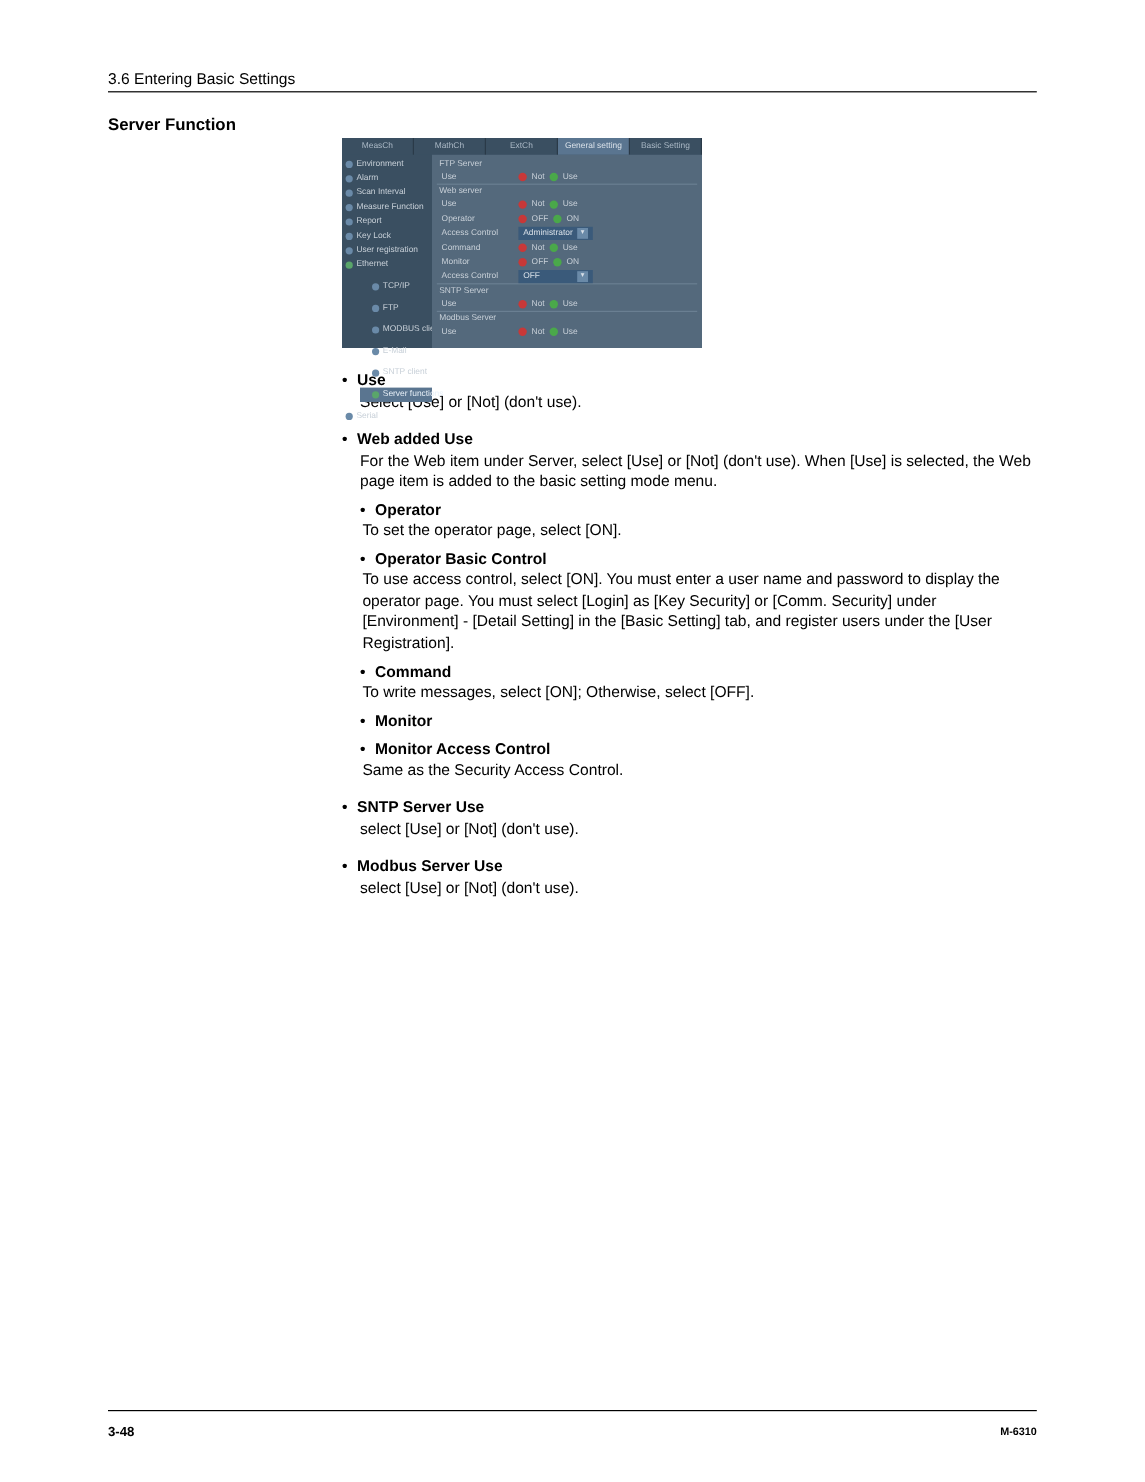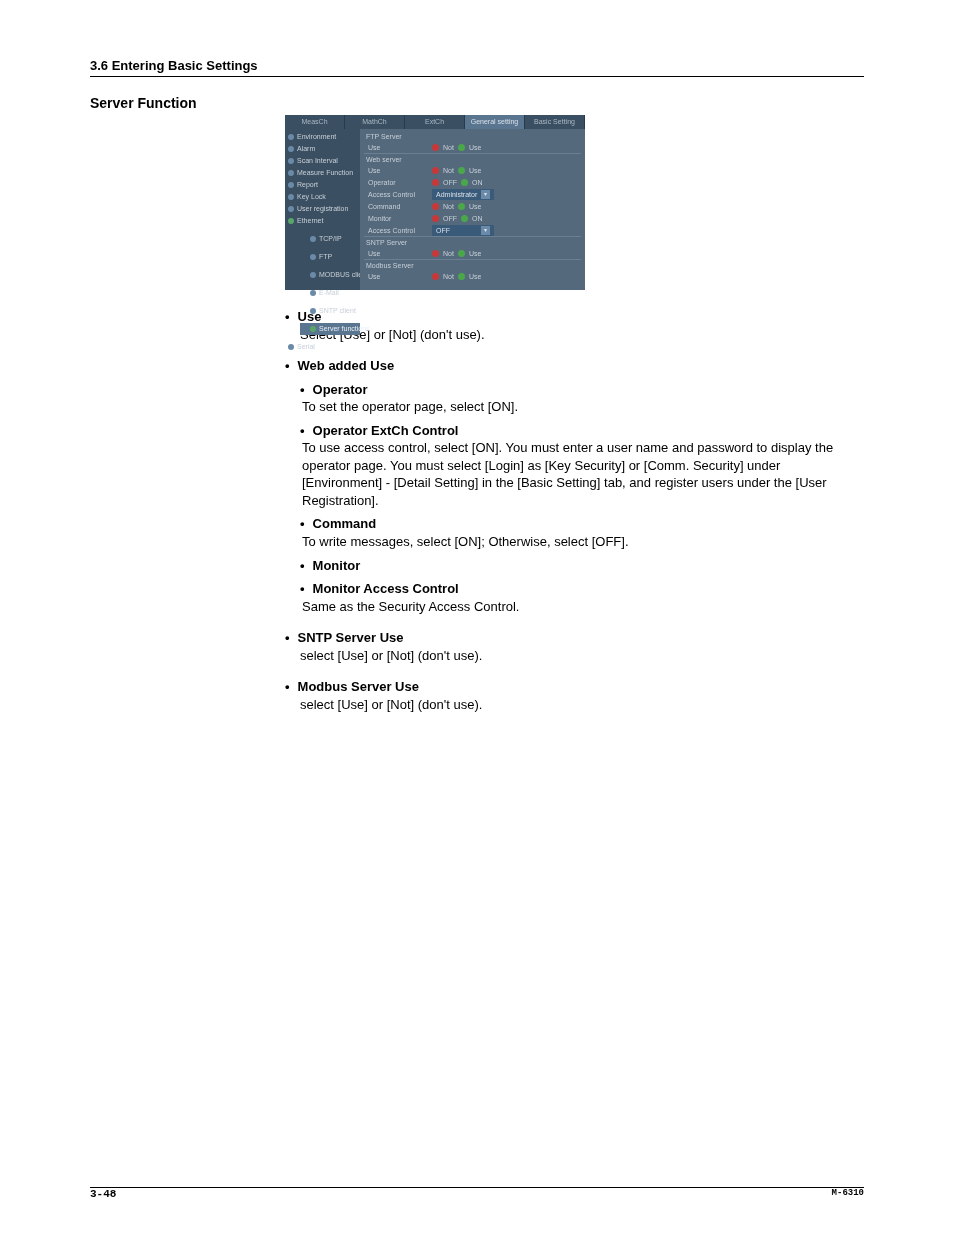--- a/index.html
+++ b/index.html
@@ -9,21 +9,21 @@
     width: 954px;
     height: 1235px;
     position: relative;
     color: #000;
   }
   .page {
     padding: 58px 90px 0 90px;
   }
   .header-line {
     font-size: 13px;
-    font-weight: bold;
+    font-weight: normal;
     padding-bottom: 3px;
     border-bottom: 1px solid #000;
     margin-bottom: 18px;
   }
   .section-title {
     font-size: 14px;
     font-weight: bold;
     margin-bottom: 4px;
   }
   .screenshot {
@@ -105,24 +105,23 @@
   .body2 { margin-left: 2px; }
 
   .footer {
     position: absolute;
     bottom: 35px;
     left: 90px;
     right: 90px;
     border-top: 1px solid #000;
     display: flex;
     justify-content: space-between;
-    padding-top: 0;
+    padding-top: 12px;
     font-size: 11px;
     font-weight: bold;
-    font-family: Liberation Mono, monospace;
   }
   .footer .r { font-size: 9px; }
 </style>
 </head>
 <body>
 
 <div class="page">
   <div class="header-line">3.6  Entering Basic Settings</div>
   <div class="section-title">Server Function</div>
 
@@ -280,31 +279,32 @@
           <span class="dot">•</span>
           <span>Use</span>
         </div>
         <div class="body1">Select [Use] or [Not] (don't use).</div>
       </div>
       <div class="item">
         <div class="h1">
           <span class="dot">•</span>
           <span>Web added Use</span>
         </div>
+        <div class="body1">For the Web item under Server, select [Use] or [Not] (don't use).  When [Use] is selected, the Web page item is added to the basic setting mode menu.</div>
         <div class="sub">
           <div class="h2">
             <span class="dot">•</span>
             <span>Operator</span>
           </div>
           <div class="body2">To set the operator page, select [ON].</div>
         </div>
         <div class="sub">
           <div class="h2">
             <span class="dot">•</span>
-            <span>Operator ExtCh Control</span>
+            <span>Operator Basic Control</span>
           </div>
           <div class="body2">To use access control, select [ON].  You must enter a user name and password to display the operator page.  You must select [Login] as [Key Security] or [Comm. Security] under [Environment] - [Detail Setting] in the [Basic Setting] tab, and register users under the [User Registration].</div>
         </div>
         <div class="sub">
           <div class="h2">
             <span class="dot">•</span>
             <span>Command</span>
           </div>
           <div class="body2">To write messages, select [ON]; Otherwise, select [OFF].</div>
         </div>

